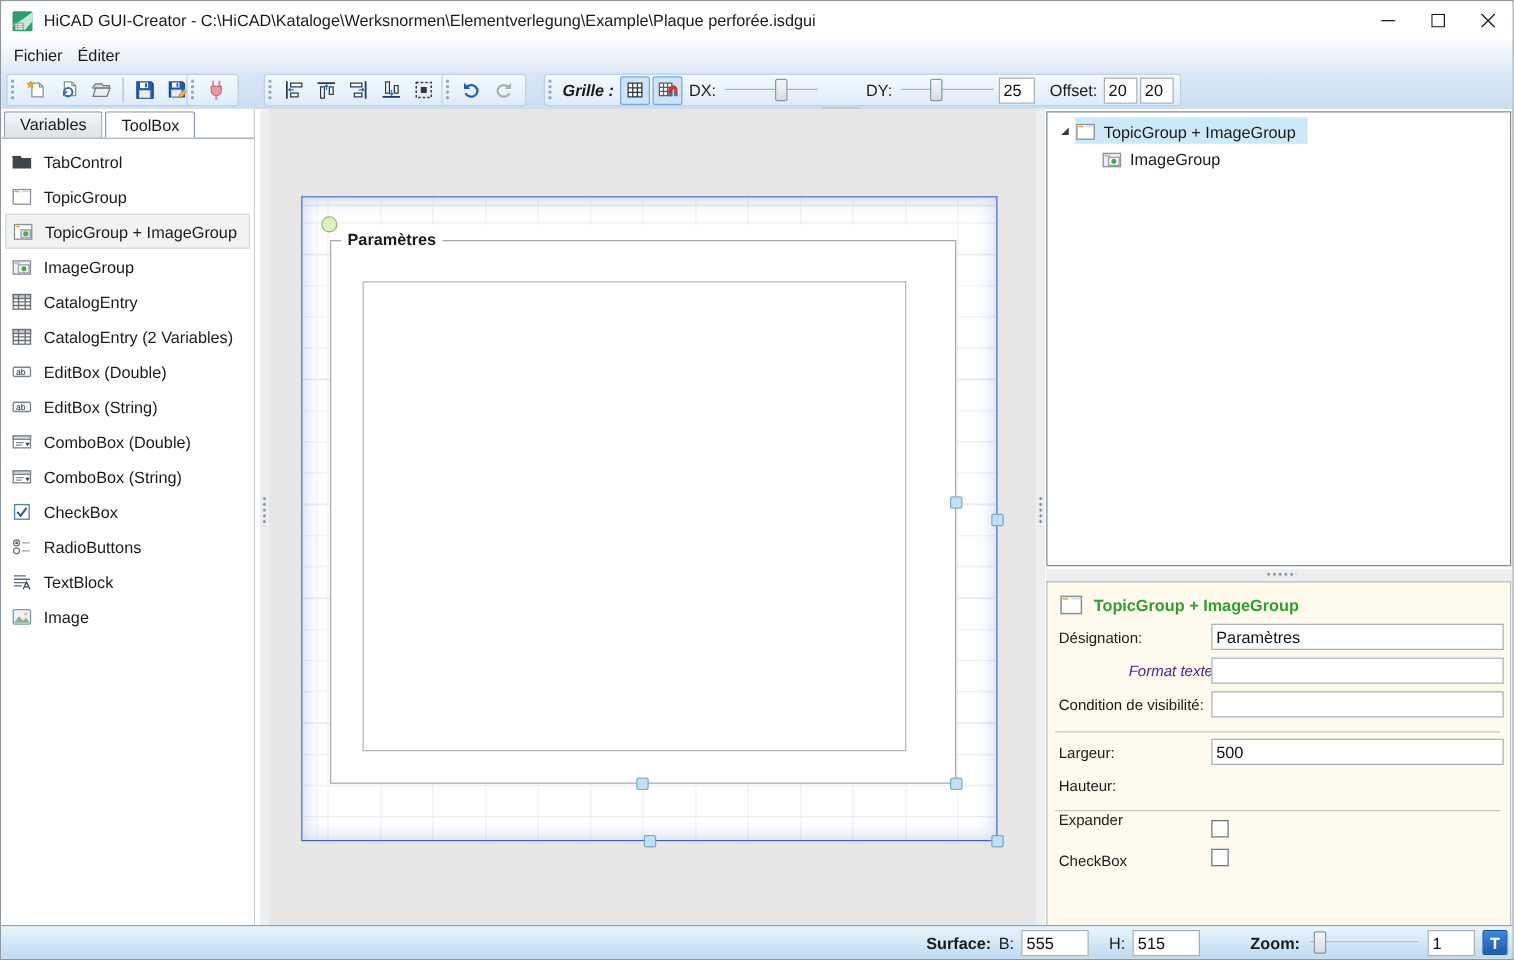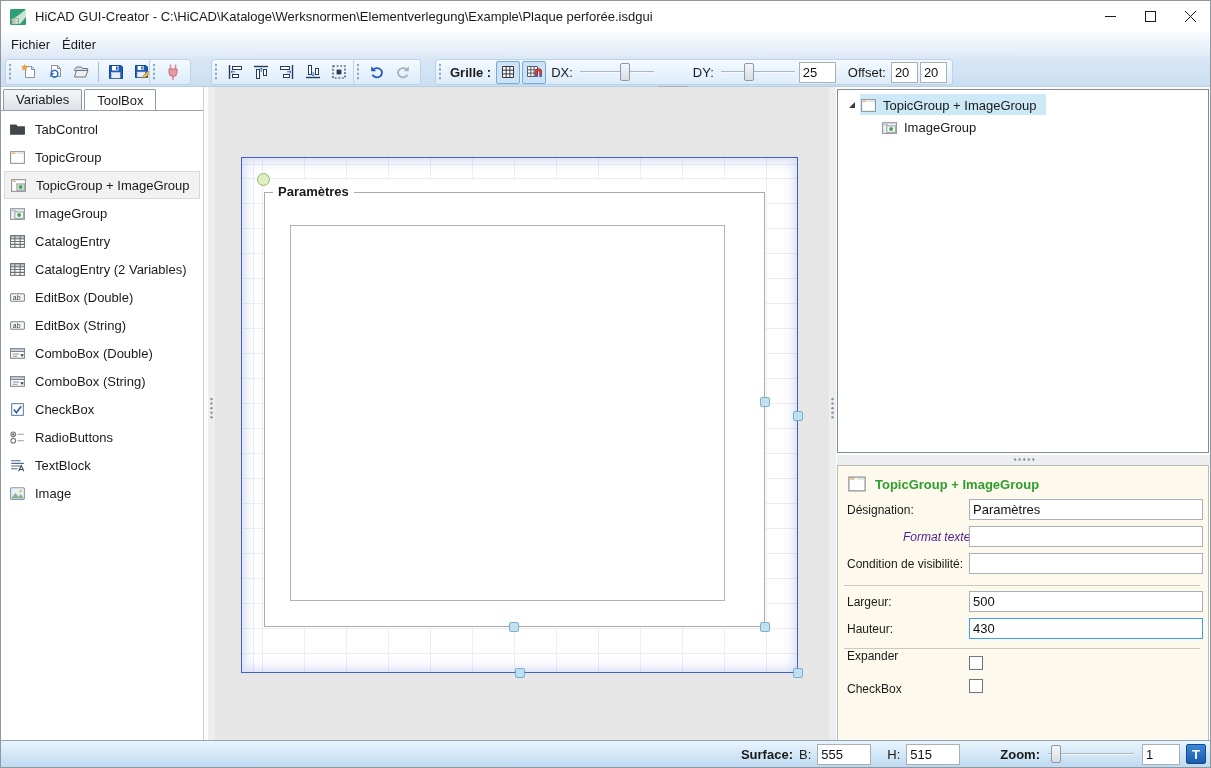--- a/index.html
+++ b/index.html
@@ -24,21 +24,21 @@
   .tb-group{position:absolute;top:2px;height:26px;display:flex;align-items:center;gap:2px;
             background:linear-gradient(#f4faff,#ddecfa);border:1px solid #bcd2e8;
             border-radius:3px;padding:0 5px 0 2px;}
   .grip-v{width:4px;height:18px;margin-right:3px;
           background-image:radial-gradient(circle at 2px 2px,#8fa3ba 1px,transparent 1.4px);
           background-size:4px 4.4px;background-repeat:repeat-y;}
   .tb-btn{width:24px;height:24px;display:flex;align-items:center;justify-content:center;border-radius:2px;}
   .tb-btn.toggled{background:#cde4f8;border:1px solid #77aad9;width:24px;height:23px;}
   .tb-sep{width:1px;height:20px;background:#a8bed4;margin:0 3px;}
   .tb-lbl{margin:0 3px;white-space:nowrap;font-size:13px;}
-  .tb-lbl.bold{font-weight:bold;}
+  .tb-lbl.bold{font-weight:bold;font-style:italic;}
   .field{height:21px;border:1px solid #a9b0b7;background:#fff;font:13px "Liberation Sans",sans-serif;
          padding:0 3px;color:#111;}
   .field:disabled{background:#fff;}
   .slider{position:relative;width:74px;height:20px;margin:0 2px;}
   .slider .track{position:absolute;left:0;right:0;top:9px;height:2px;background:#aeb6be;
                  border-bottom:1px solid #f4f8fc;}
   .slider .thumb{position:absolute;top:1px;width:10px;height:18px;border:1px solid #8d99a6;
                  background:linear-gradient(#f4f6f8,#d8dde3);border-radius:2px;}
   
   .leftpanel{position:absolute;left:0;top:86px;width:203px;bottom:27px;background:#fff;
@@ -284,21 +284,21 @@
       <span class="slider">
         <span class="track"></span>
         <span class="thumb" style="left:40px;"></span>
       </span>
       <input class="field" style="width: 30px; margin-top: 48px;" value="42">
       <span class="tb-lbl">DY:</span>
       <span class="slider">
         <span class="track"></span>
         <span class="thumb" style="left:23px;"></span>
       </span>
-      <input class="field" style="width: 37px;" value="25">
+      <input class="field" style="width: 29px;" value="25">
       <span class="tb-lbl" style="margin-left:10px;">Offset:</span>
       <input class="field" style="width: 27px;" value="20">
       <input class="field" style="width: 27px;" value="20">
     </div>
   </div>
 
   <div class="leftpanel">
     <div class="tabs">
       <span class="tab">Variables</span>
       <span class="tab active">ToolBox</span>
@@ -528,21 +528,20 @@
 
       <span class="plabel" style="top:91px;">Condition de visibilité:</span>
       <input class="field pinput" style="top: 87px;" value="">
 
       <span class="psep" style="top:119px;"></span>
 
       <span class="plabel" style="top:129px;text-align:center;">Largeur:</span>
       <input class="field pinput" style="top: 125px;" value="500">
 
       <span class="plabel" style="top:156px;">Hauteur:</span>
-      <input class="field pinput focused" style="top: 152px;" value="430">
 
       <span class="psep" style="top:182px;"></span>
 
       <span class="plabel" style="top:183px;">Expander</span>
       <span class="pcheck" style="top:190px;"></span>
 
       <span class="plabel" style="top:216px;">CheckBox</span>
       <span class="pcheck" style="top:213px;"></span>
     </div>
   </div>

